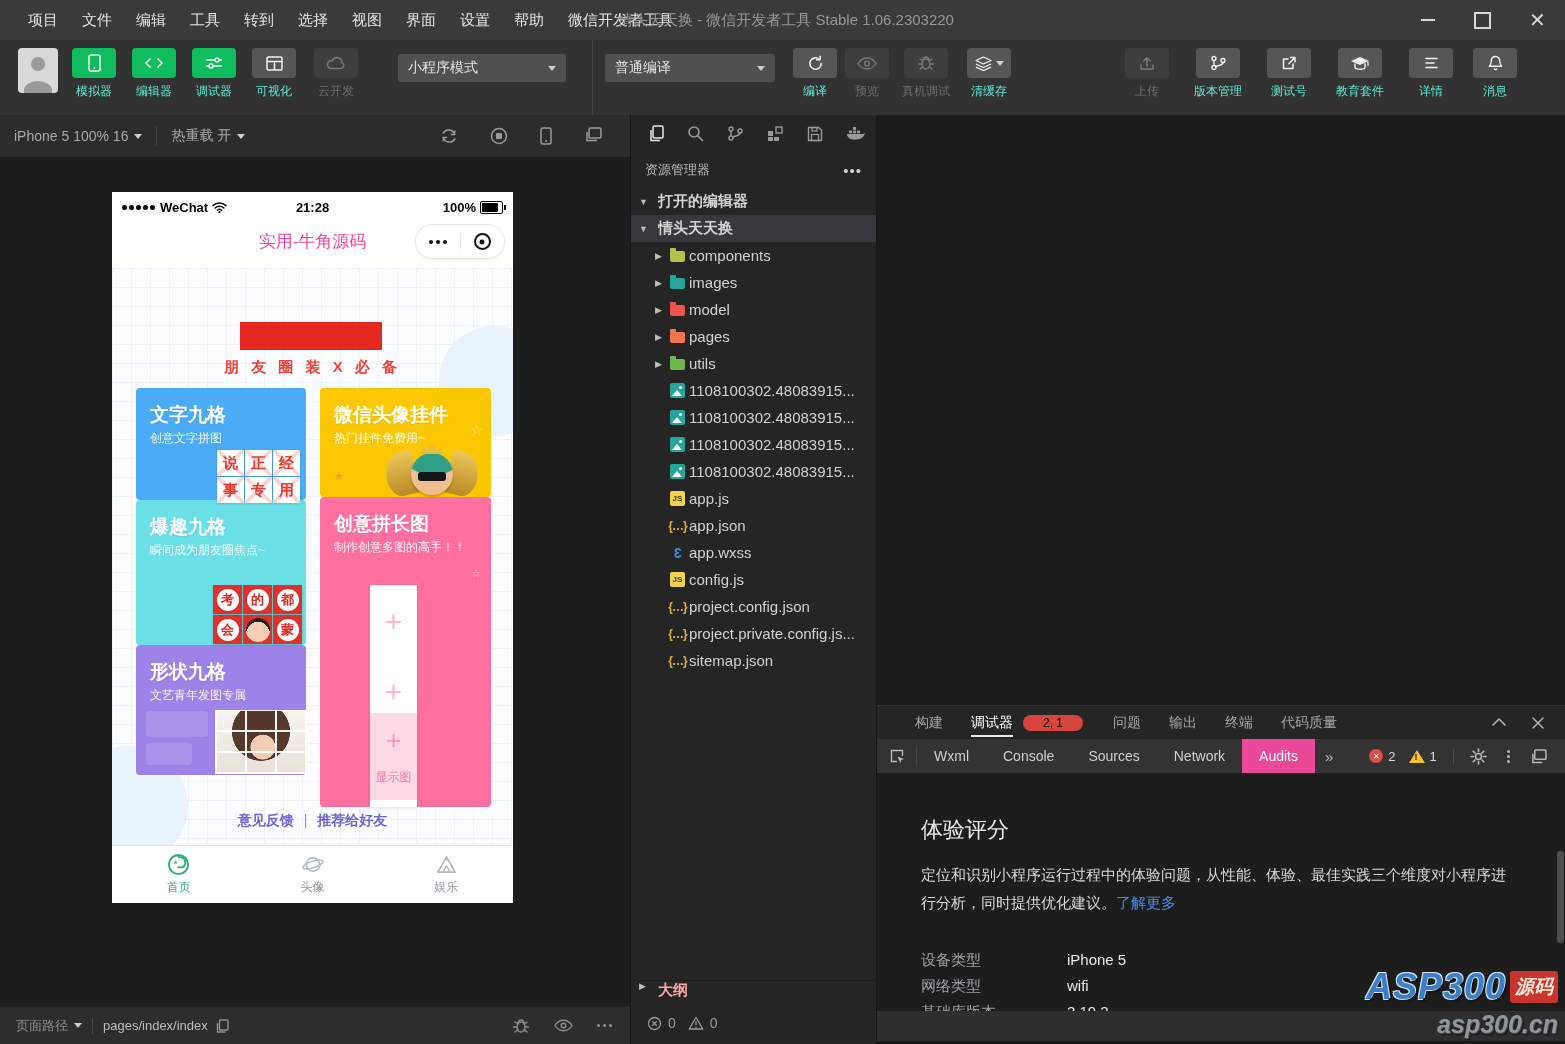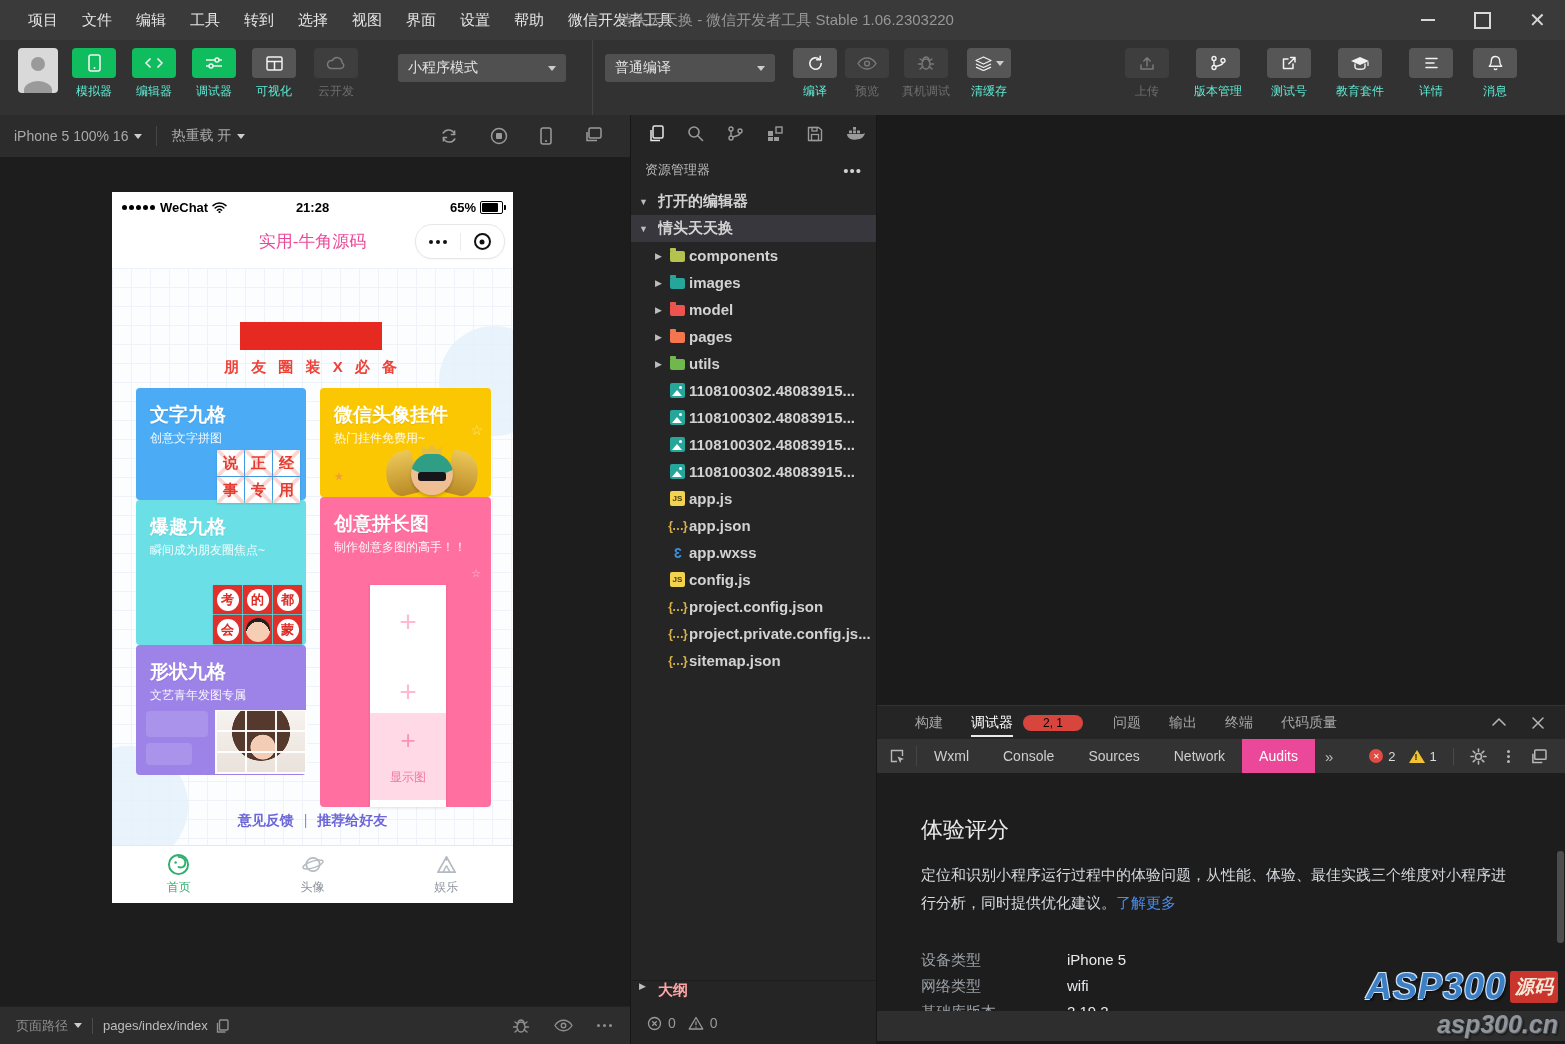--- a/index.html
+++ b/index.html
@@ -98,21 +98,21 @@
   .av-head{position:absolute;width:42px;height:42px;border-radius:50%;background:#f0be93;overflow:hidden;z-index:3;box-shadow:0 2px 3px rgba(0,0,0,.2);}
   .av-head::before{content:"";position:absolute;left:-4px;top:-8px;width:52px;height:30px;border-radius:50%;background:#2e9f85;}
   .av-glasses{position:absolute;left:7px;top:19px;width:28px;height:9px;background:#15151a;border-radius:3px;z-index:4;}
   .av-crown{position:absolute;width:20px;height:10px;background:#e7bd3f;clip-path:polygon(0 100%,0 20%,25% 60%,50% 0,75% 60%,100% 20%,100% 100%);z-index:4;}
   .star{position:absolute;color:rgba(255,255,255,.75);font-size:11px;}
   .star::before{content:"\2605";}
   .star.hollow{color:rgba(255,255,255,.55);}
   .star.hollow::before{content:"\2606";}
   .star.orange{color:#f59a3d;}
 
-  .strip{position:absolute;left:50px;top:88px;width:76px;height:222px;background:#fff;z-index:2;box-shadow:0 1px 3px rgba(0,0,0,.12);}
+  .strip{position:absolute;left:50px;top:88px;width:47px;height:222px;background:#fff;z-index:2;box-shadow:0 1px 3px rgba(0,0,0,.12);}
   .strip .plus{position:absolute;left:0;right:0;text-align:center;color:#ffb9d0;font-size:30px;font-weight:300;line-height:1;}
   .strip .plus::before{content:"+";}
   .pale-box{position:absolute;left:0;right:0;top:128px;height:87px;background:#ffd9e6;}
   .pale-box .plus2{position:absolute;left:0;right:0;top:14px;text-align:center;color:#f795b5;font-size:26px;font-weight:300;line-height:1;}
   .pale-box .plus2::before{content:"+";}
   .pale-label{position:absolute;left:0;right:0;top:56px;text-align:center;color:#f078a2;font-size:12px;}
   .p-deco{position:absolute;background:rgba(255,255,255,.14);border-radius:4px;}
   .photo{position:absolute;left:79px;top:65px;width:92px;height:64px;z-index:3;
     background-image:
       repeating-linear-gradient(0deg,rgba(255,255,255,.95) 0 2px,transparent 2px 21px),
@@ -139,21 +139,21 @@
   .activity .act-ic.on{color:#e8e8e8;}
   .expl-header{height:36px;display:flex;align-items:center;padding:0 14px;color:#bcbcbc;font-size:13px;}
   .expl-header .more{margin-left:auto;color:#cfcfcf;font-size:15px;letter-spacing:1px;}
   .expl-header .more::before{content:"\2022\2022\2022";}
   .xrow{height:27px;display:flex;align-items:center;color:#d2d2d2;font-size:15px;padding-left:8px;}
   .xrow.selected{background:#37373d;}
   .xrow.nest{padding-left:24px;}
   .caret{width:15px;color:#bdbdbd;font-size:9px;flex:none;}
   .caret.down::before{content:"\25BC";}
   .caret.right::before{content:"\25B6";}
-  .xlabel{margin-left:4px;white-space:nowrap;overflow:hidden;font-weight:bold;}
+  .xlabel{margin-left:4px;white-space:nowrap;overflow:hidden;}
   .folder{width:15px;height:11px;border-radius:1px 2px 2px 2px;position:relative;flex:none;margin-top:2px;}
   .folder::before{content:"";position:absolute;top:-3px;left:0;width:6px;height:3px;border-radius:1px 1px 0 0;background:inherit;}
   .f-components{background:#b5c24d;}
   .f-images{background:#26a69a;}
   .f-model{background:#ef5350;}
   .f-pages{background:#f4764f;}
   .f-utils{background:#70b84d;}
   .fic{width:15px;height:15px;flex:none;display:flex;align-items:center;justify-content:center;margin-left:15px;}
   .img-ic{background:#26a69a;border-radius:2px;position:relative;overflow:hidden;}
   .img-ic::before{content:"";position:absolute;left:2px;bottom:2px;width:0;height:0;border-left:5px solid transparent;border-right:5px solid transparent;border-bottom:6px solid #fff;}
@@ -441,21 +441,21 @@
         </span>
       <span>WeChat</span>
       <span style="margin-left:4px">
           <svg width="15" height="11" viewBox="0 0 15 11">
             <path d="M1 3.6a9.5 9.5 0 0 1 13 0M3.2 6a6.3 6.3 0 0 1 8.6 0M5.4 8.2a3.2 3.2 0 0 1 4.2 0" fill="none" stroke="#000" stroke-width="1.5" stroke-linecap="round"></path>
             <circle cx="7.5" cy="10" r="1.1" fill="#000"></circle>
           </svg>
         </span>
       <span class="p-time">21:28</span>
       <span class="p-batt-group">
-        <span>65%</span>
+        <span>100%</span>
         <span class="batt"></span>
       </span>
     </div>
     <div class="p-nav">
       <div class="p-nav-title">实用-牛角源码</div>
       <div class="capsule">
         <span class="cap-dots">
             <i></i>
             <i></i>
             <i></i>

